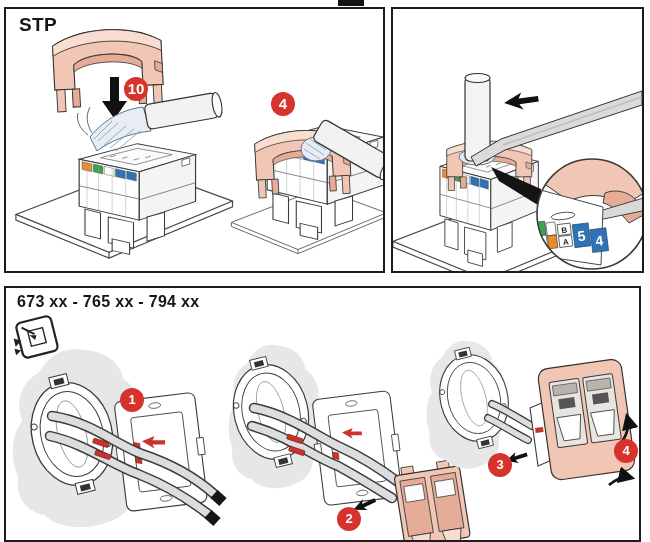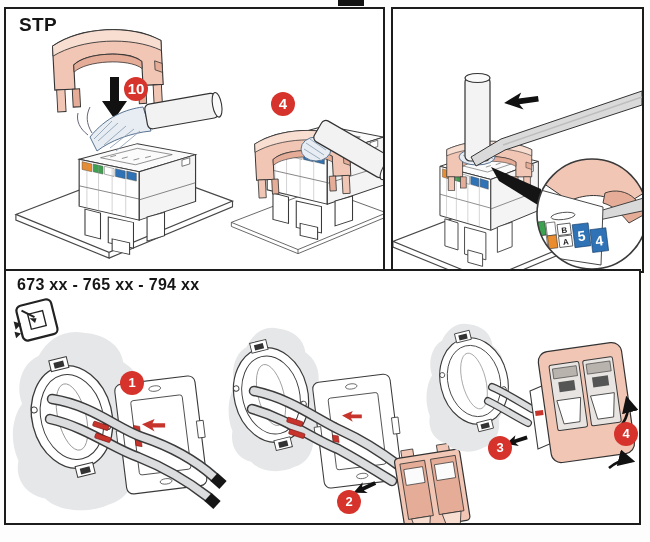--- a/index.html
+++ b/index.html
@@ -2,21 +2,21 @@
 <html style="--badge_red: #d5332b; --clip_red: #c6342b; --part_salmon: #f2c6b4; --part_salmon_dark: #e5ad97; --part_salmon_light: #f8ddd1; --wall_gray: #e6e7e8; --cable_gray: #dcdddf; --braid_blue: #8fa3b8; --label_blue: #2f72b5; --label_green: #3da24f; --label_orange: #ea8c2d; --line_dark: #3a3a3a;"><head>
 <meta charset="utf-8">
 <style>
   html,body{margin:0;padding:0;}
   body{width:650px;height:542px;background:#fdfdfd;position:relative;
        font-family:"Liberation Sans",sans-serif;overflow:hidden;}
   .canvas{position:absolute;inset:0;background:#fdfdfd;}
   .panel{position:absolute;background:#fff;border:2px solid #1c1c1c;}
   #panel-stp{left:4px;top:7px;width:377px;height:262px;}
   #panel-unlock{left:391px;top:7px;width:249px;height:262px;}
-  #panel-mount{left:4px;top:269px;width:633px;height:252px;}
+  #panel-mount{left:4px;top:286px;width:633px;height:252px;}
   .panel svg{position:absolute;left:0;top:0;}
   .top-tab{position:absolute;left:338px;top:0;width:26px;height:6px;background:#141414;}
   .label{position:absolute;color:#161616;font-weight:bold;letter-spacing:.3px;}
   .title-stp{left:13px;top:5px;font-size:19px;}
   .title-mount{left:11px;top:5px;font-size:16px;}
   .badge{position:absolute;width:24px;height:24px;border-radius:50%;
          background:var(--badge_red,#d5332b);color:#fff;text-align:center;
          font:bold 13px/24px "Liberation Sans",sans-serif;z-index:5;}
   .badge.two{font-size:15px;}
   .cable-out{fill:none;stroke:#3b3b3b;stroke-width:10.5;stroke-linecap:round;}

